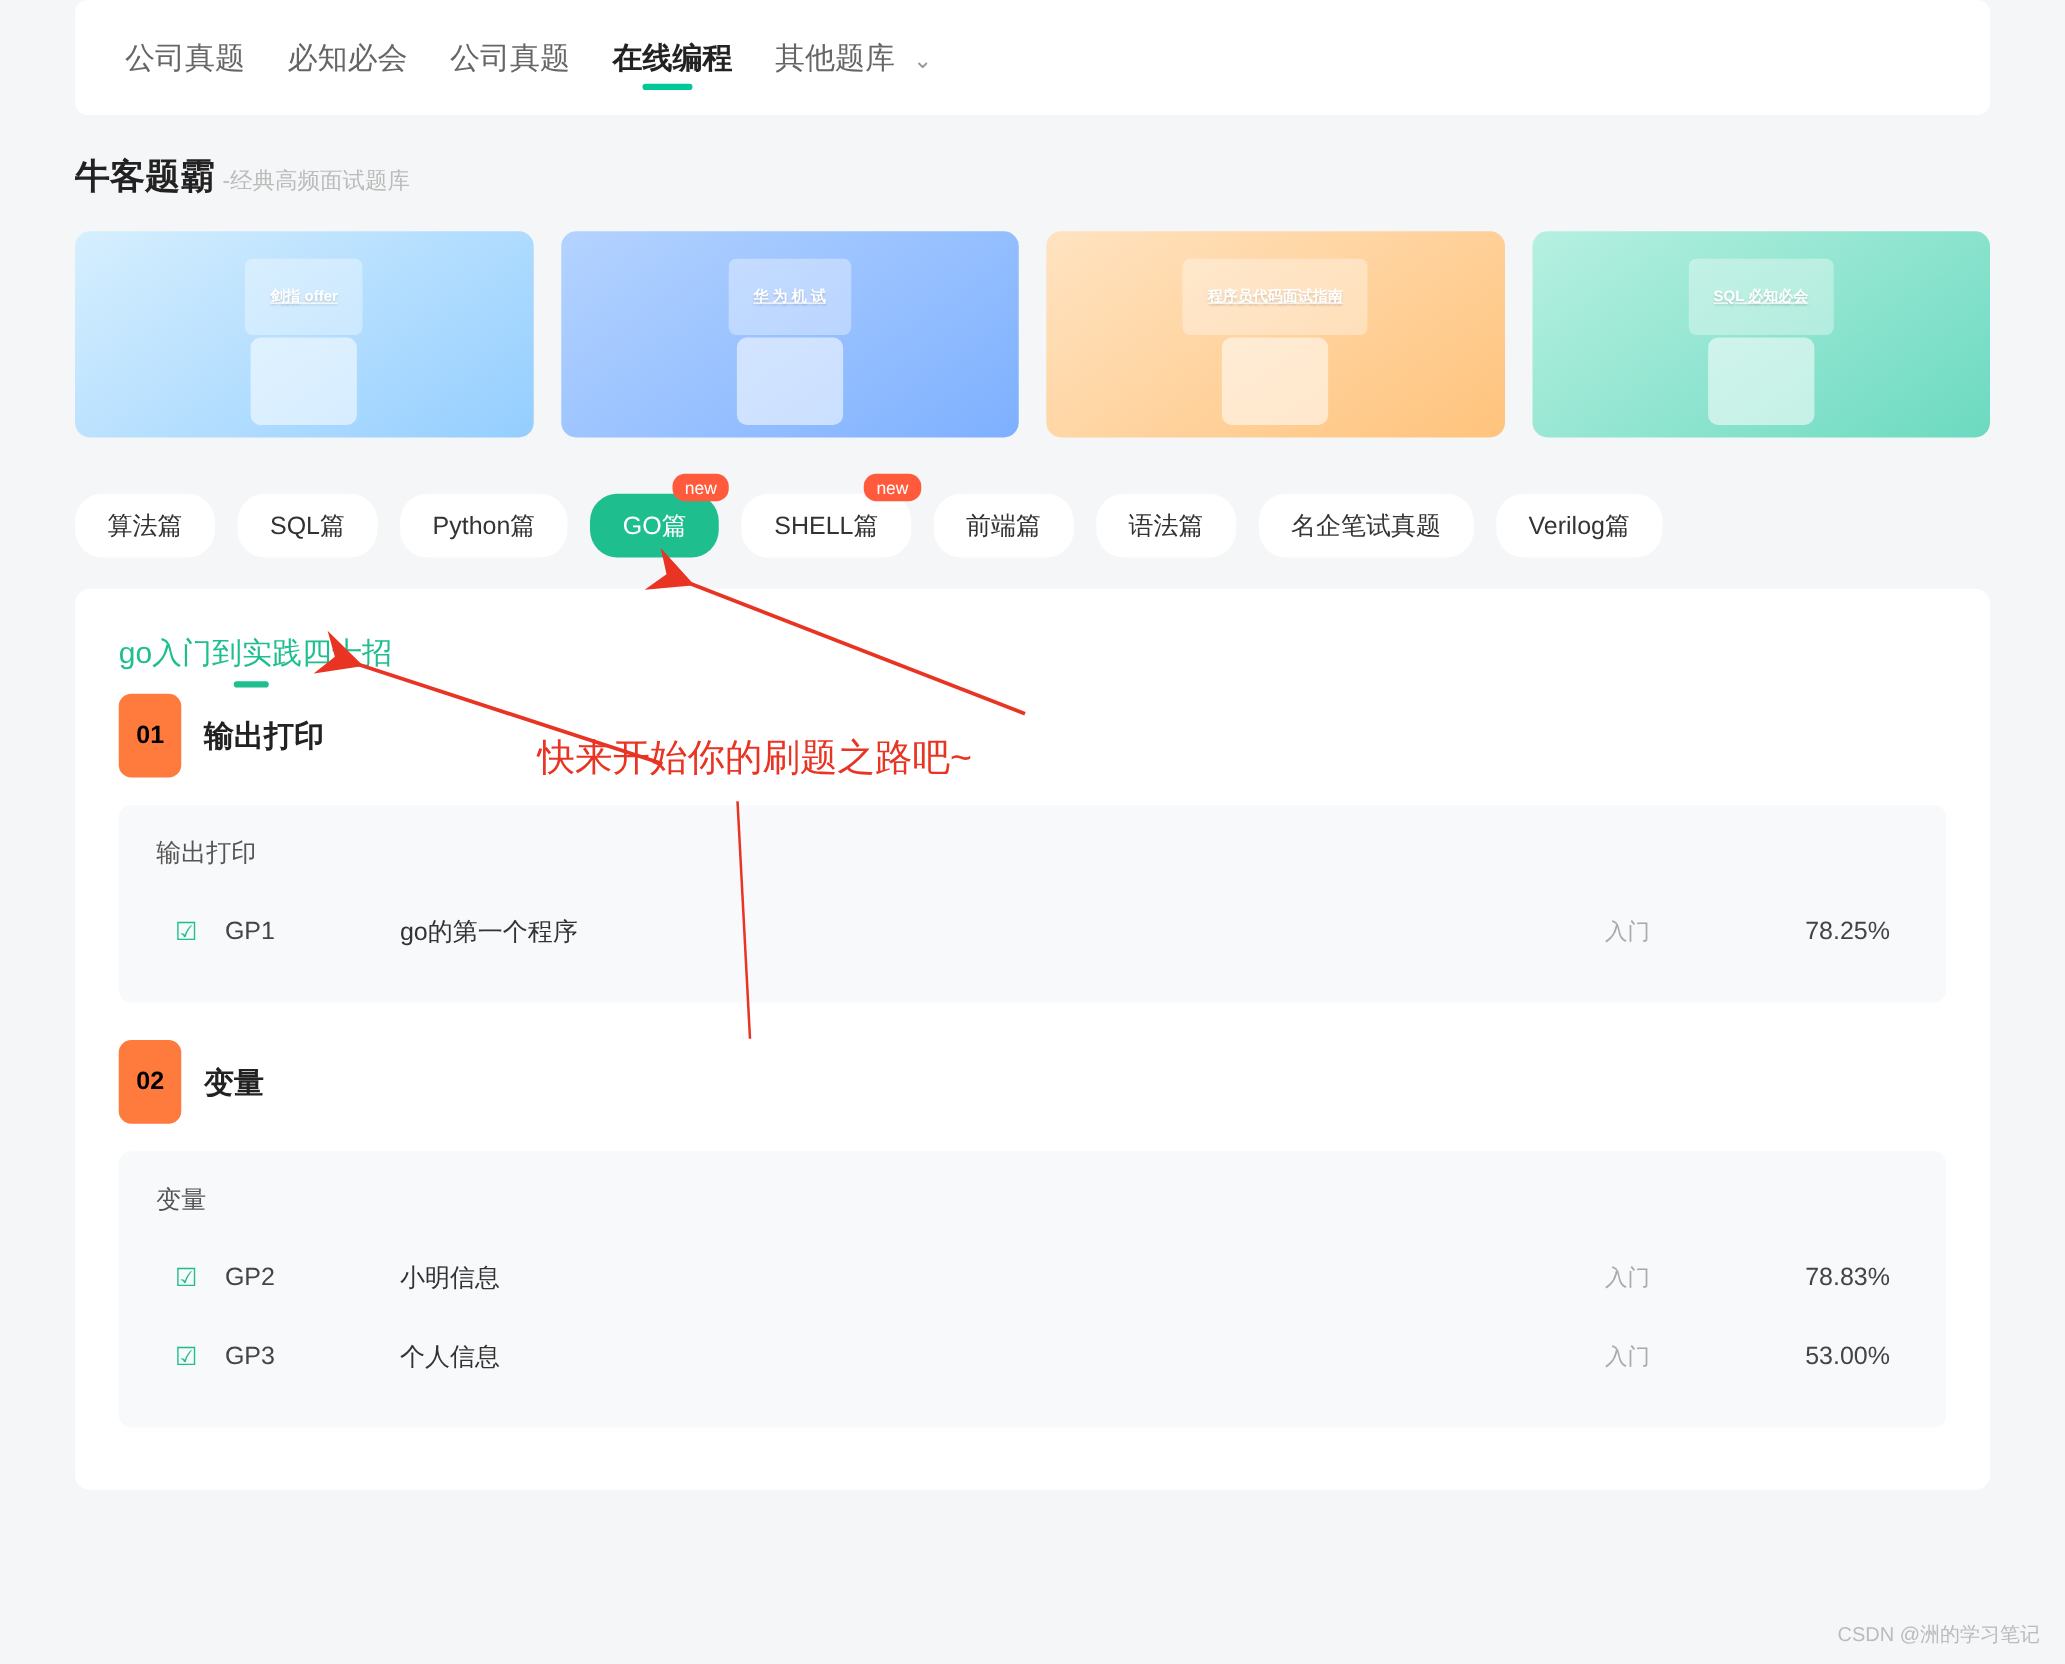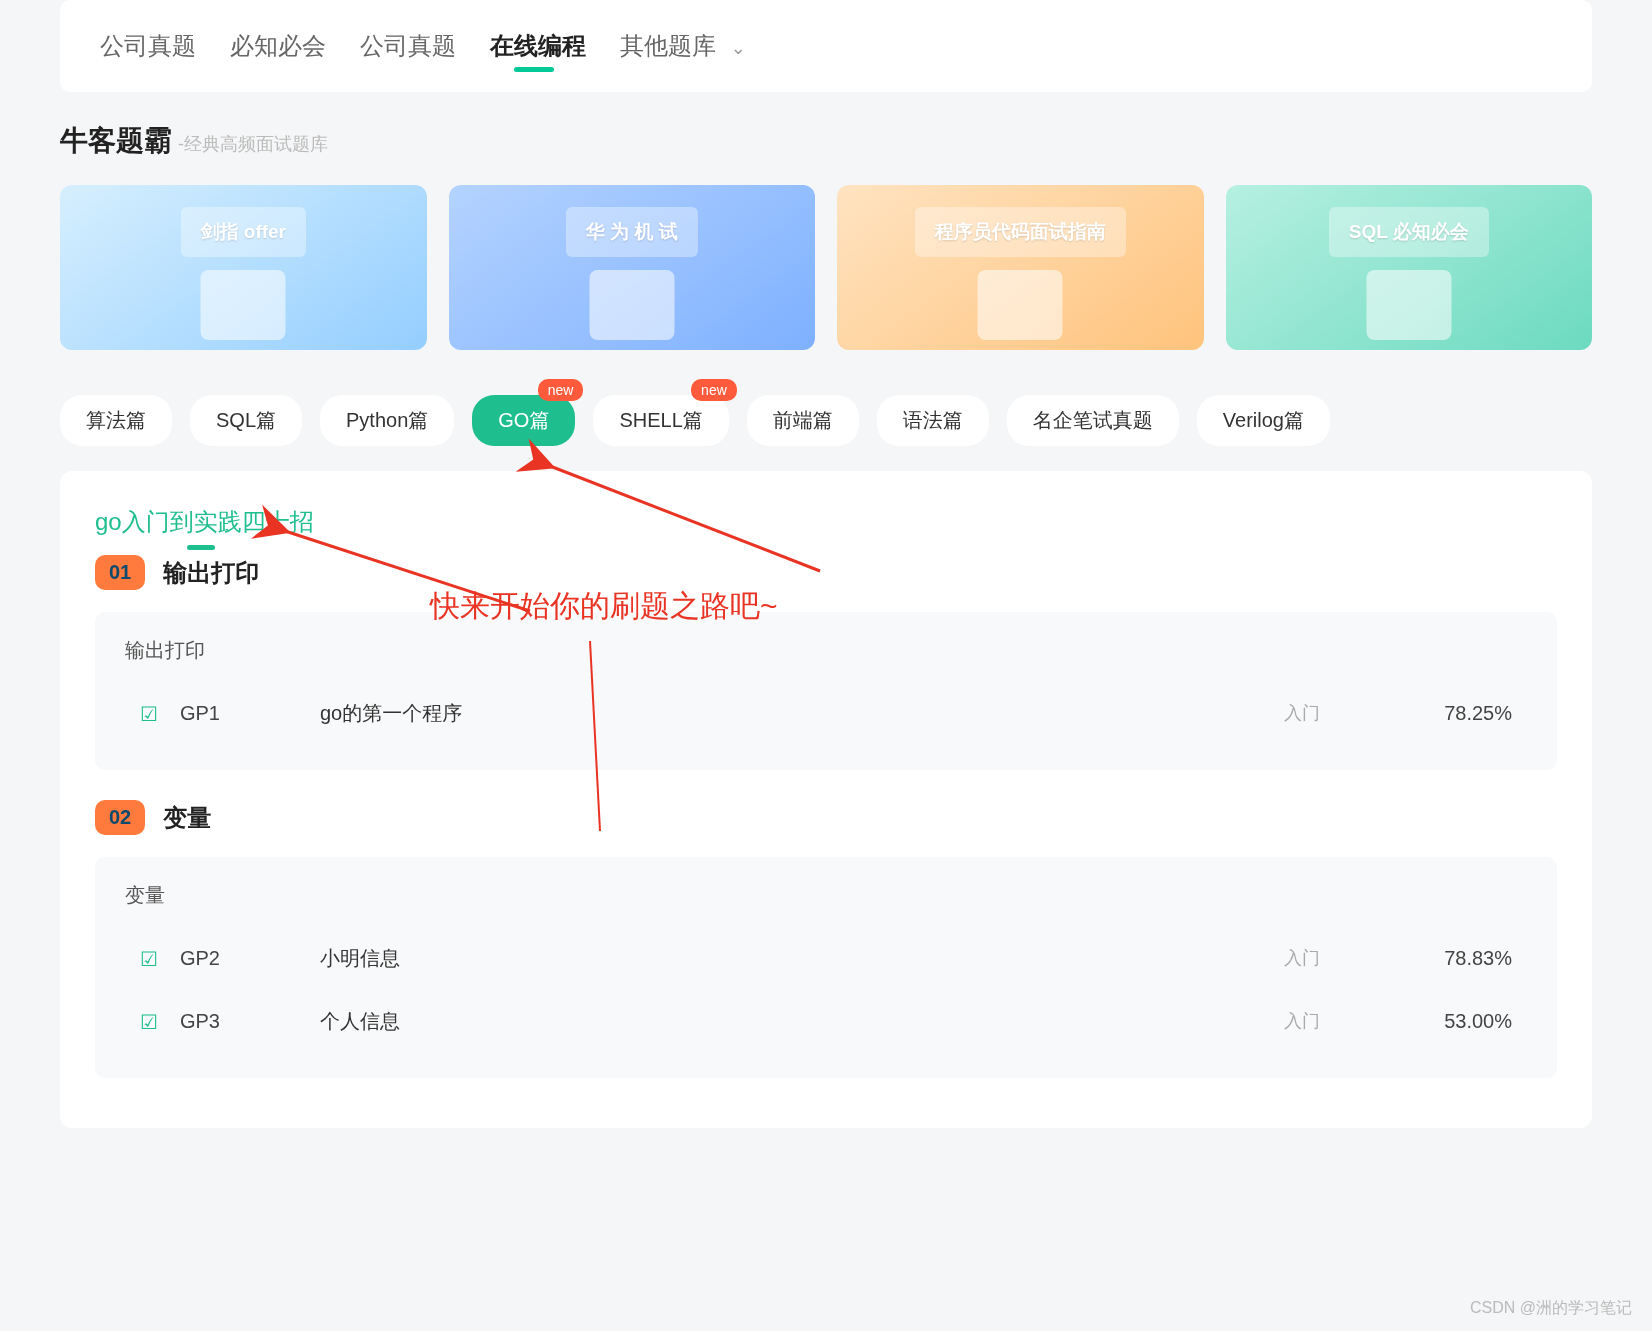--- a/index.html
+++ b/index.html
@@ -79,25 +79,26 @@
       cursor: pointer;
       display: flex;
       align-items: flex-start;
       justify-content: center;
       padding-top: 22px;
     }
     .card-label {
       background: rgba(255,255,255,0.35);
       color: #fff;
       font-weight: 700;
-      font-size: 19px;
-      padding: 12px 20px;
+      font-size: 12px;
+      padding: 22px 20px;
       border-radius: 6px;
       text-shadow: 0 1px 2px rgba(0,0,0,0.15);
       z-index: 2;
+      text-decoration: underline;
     }
     .card-deco {
       position: absolute;
       bottom: 10px;
       left: 50%;
       transform: translateX(-50%);
       width: 85px;
       height: 70px;
       background: rgba(255,255,255,0.55);
       border-radius: 8px;
@@ -173,24 +174,24 @@
       margin-bottom: 30px;
     }
     .chapter-head {
       display: flex;
       align-items: center;
       gap: 18px;
       margin-bottom: 22px;
     }
     .chapter-num {
       background: #ff7a3d;
-      color: #0c4a6e;
+      color: #000000;
       font-weight: 700;
       font-size: 20px;
-      padding: 6px 14px;
+      padding: 22px 14px;
       border-radius: 10px;
     }
     .chapter-title {
       font-size: 24px;
       font-weight: 600;
       color: #222;
     }
     .chapter-body {
       background: #f8f9fa;
       border-radius: 10px;

